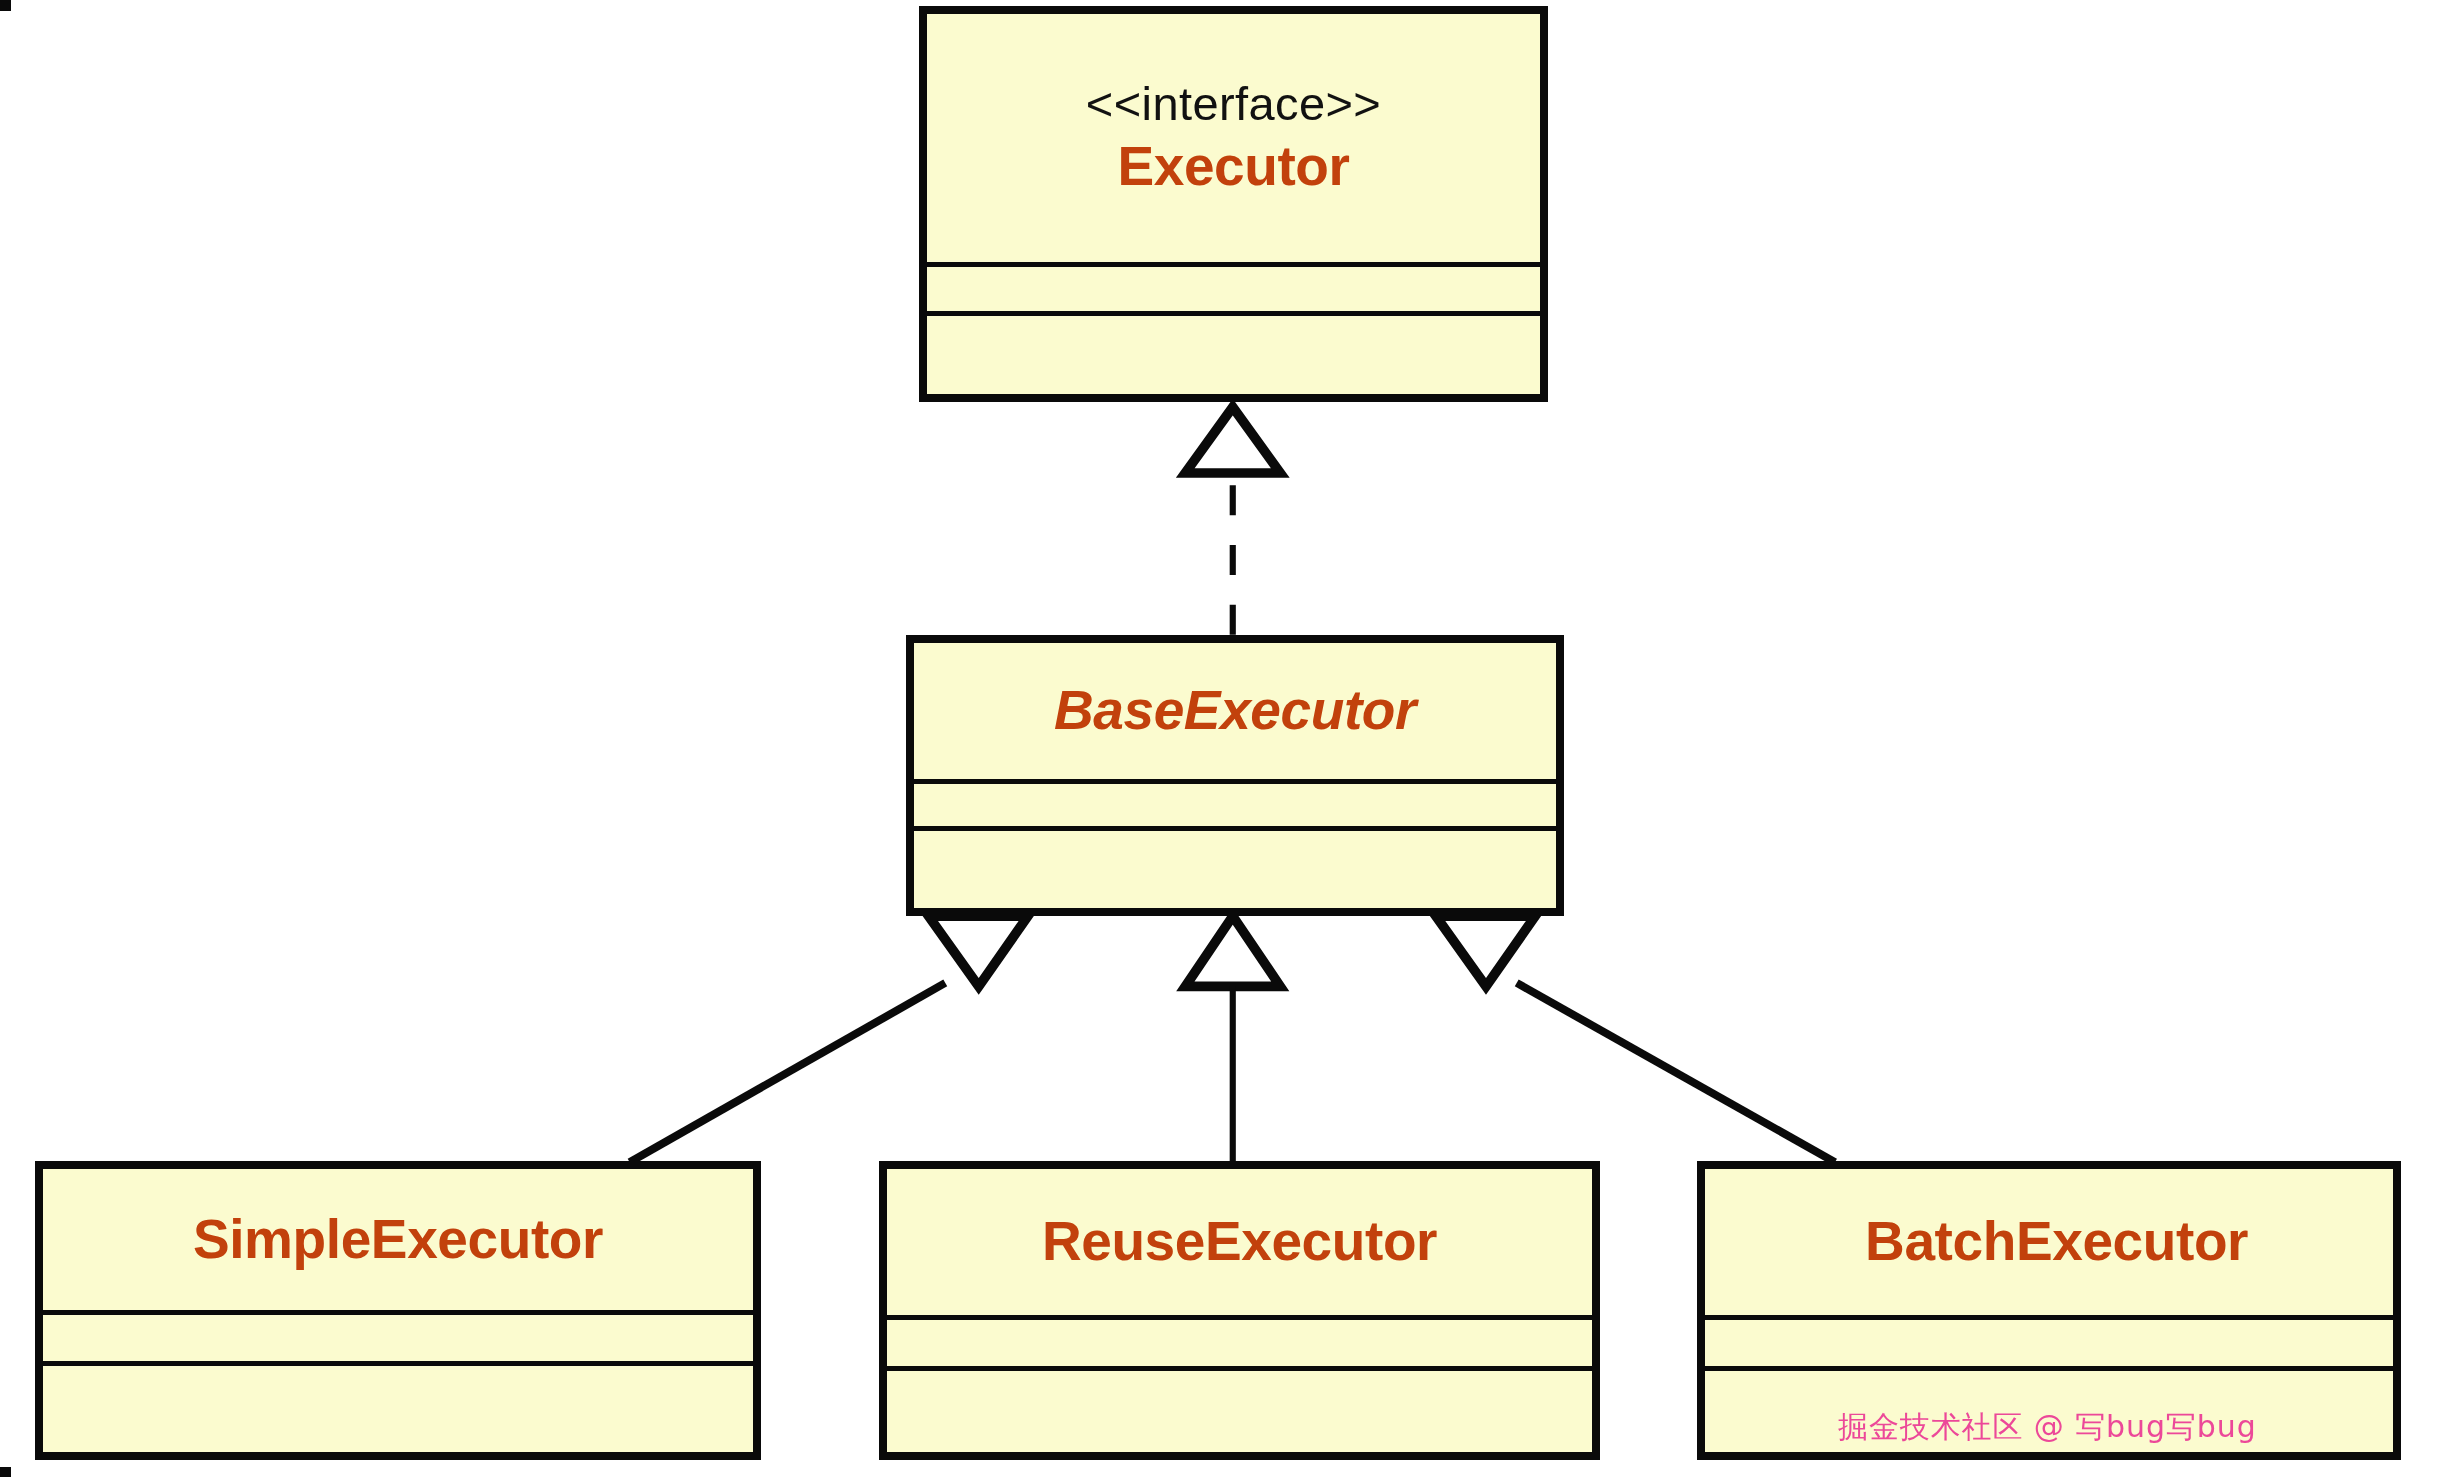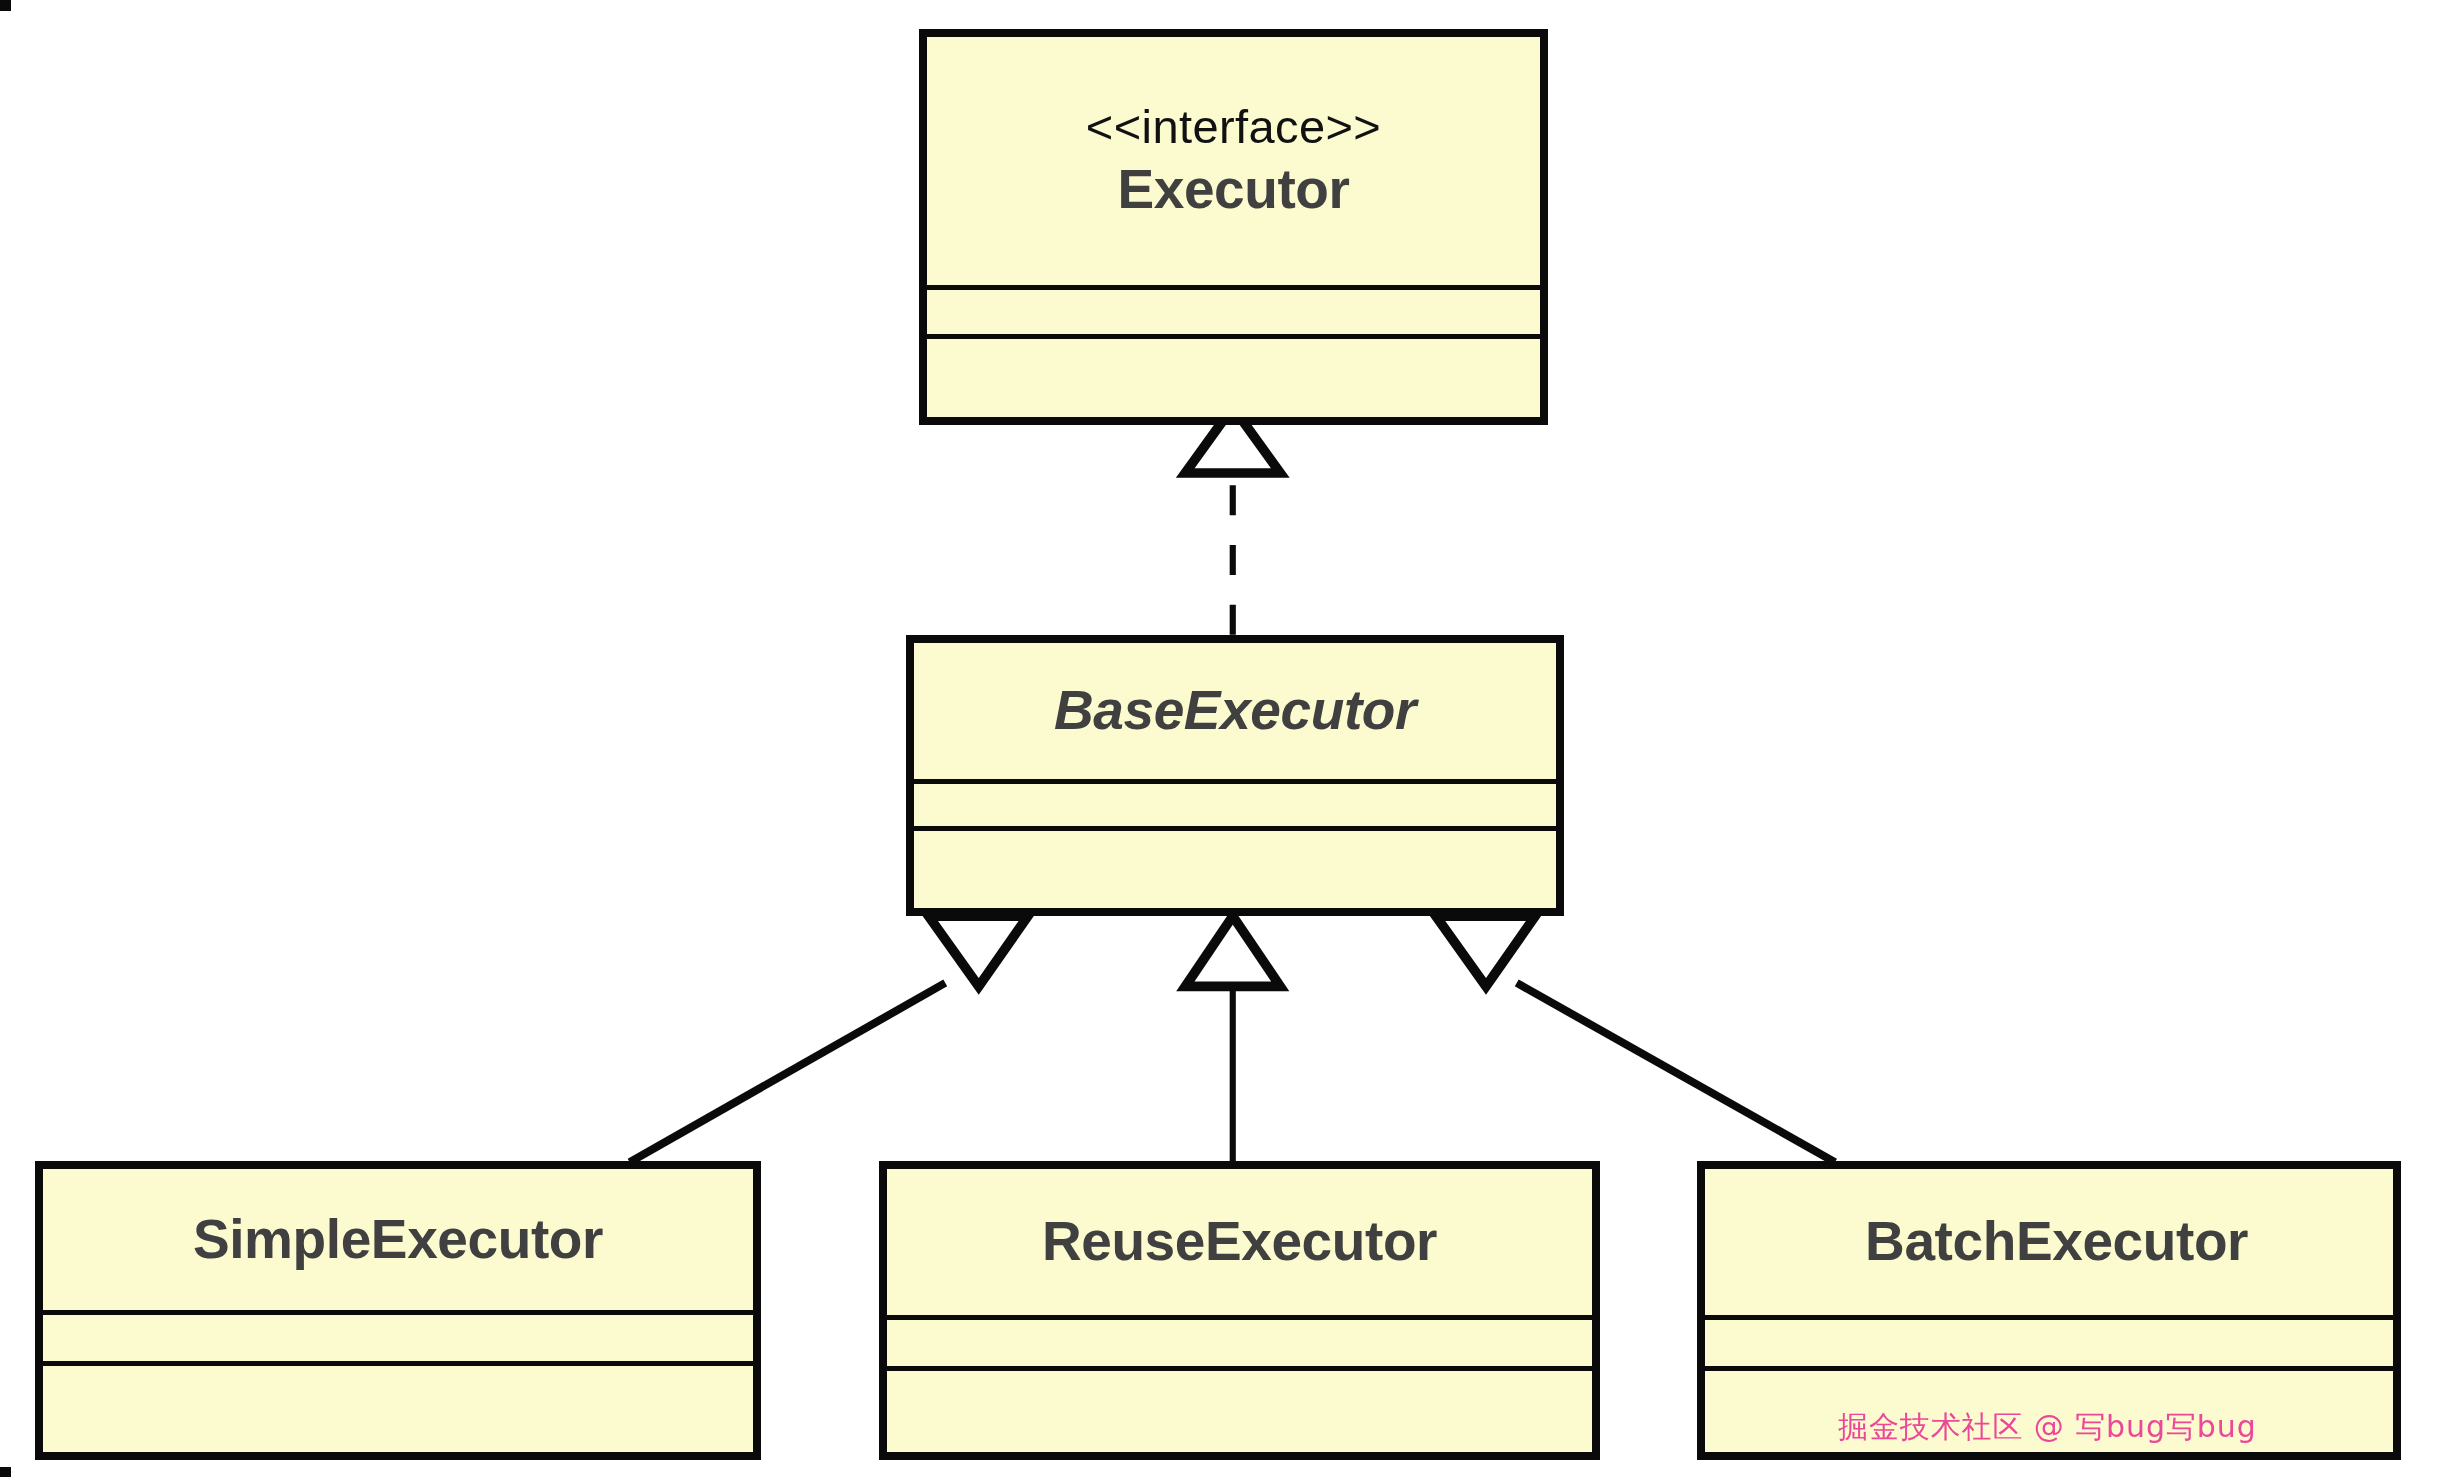--- a/index.html
+++ b/index.html
@@ -61,21 +61,21 @@
   .stereotype {
     font-size: 47px;
     font-weight: 400;
     color: #111111;
     letter-spacing: 0.4px;
     margin-bottom: 5.3px;
   }
   .class-name {
     font-size: 55px;
     font-weight: bold;
-    color: #404040;
+    color: #c2410c;
     letter-spacing: -0.4px;
   }
   .class-name.abstract {
     font-style: italic;
   }
   .watermark {
     position: absolute;
     font-size: 30px;
     color: #ec4899;
     white-space: nowrap;
@@ -113,21 +113,21 @@
       <polygon points="1402,1042 1348,1122 1456,1122" fill="#ffffff" stroke="#0a0a0a" stroke-width="11" stroke-linejoin="miter"></polygon>
       <line x1="1402" y1="1122" x2="1402" y2="1322" stroke="#0a0a0a" stroke-width="7"></line>
     </g>
 
     <g>
       <polygon points="1690,1042 1634,1122 1747,1122" fill="#ffffff" stroke="#0a0a0a" stroke-width="11" stroke-linejoin="miter" transform="rotate(180 1690 1082)"></polygon>
       <line x1="1725" y1="1118" x2="2087" y2="1322" stroke="#0a0a0a" stroke-width="9"></line>
     </g>
   </svg>
 
-  <div class="uml-class" style="left:919px; top:29px; width:629px; height:396px;">
+  <div class="uml-class" style="left:919px; top:6px; width:629px; height:396px;">
     <div class="uml-header" style="height:253px;">
       <div class="stereotype">&lt;&lt;interface&gt;&gt;</div>
       <div class="class-name">Executor</div>
     </div>
     <div class="uml-attrs" style="height:49px;"></div>
     <div class="uml-ops"></div>
   </div>
 
   <div class="uml-class" style="left:906px; top:635px; width:658px; height:281px;">
     <div class="uml-header" style="height:141px;">

